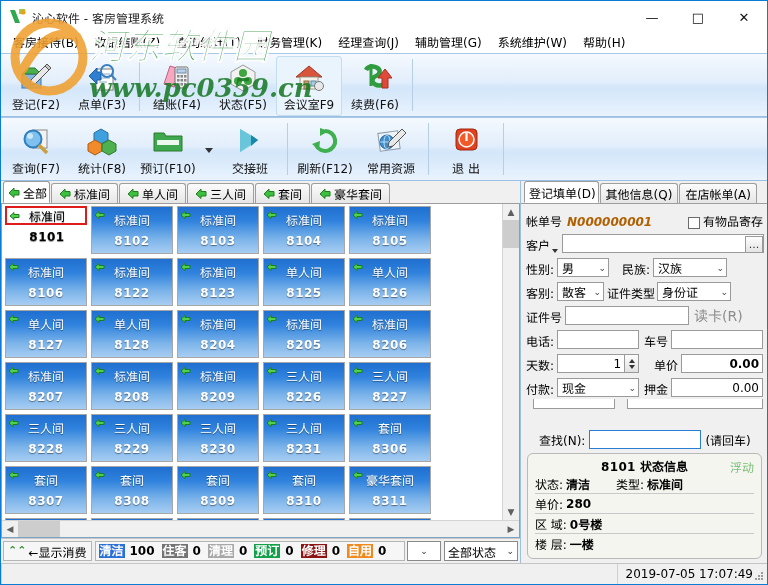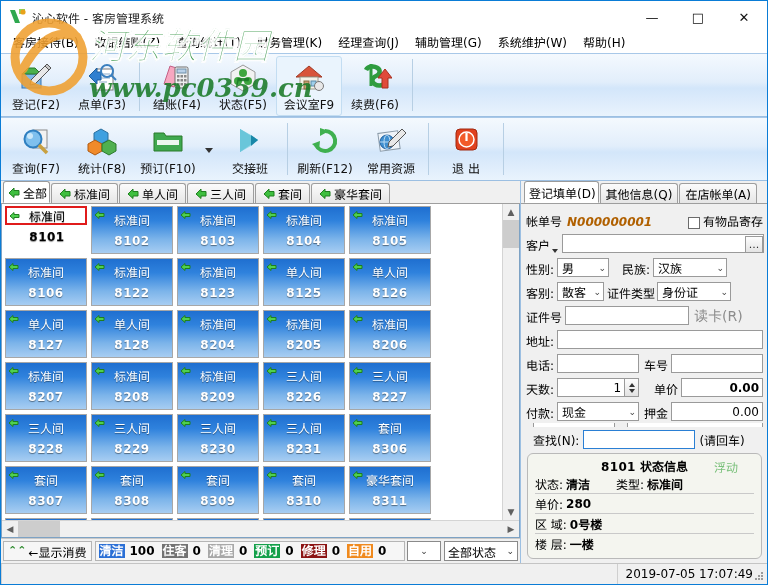--- a/index.html
+++ b/index.html
@@ -224,37 +224,37 @@
   .spin i{width:0;height:0;display:block;}
   .spin .up{border-left:3px solid transparent;border-right:3px solid transparent;border-bottom:4px solid #333;margin-bottom:2px;}
   .spin .dwn{border-left:3px solid transparent;border-right:3px solid transparent;border-top:4px solid #333;}
   .readcard{font-size:14px;color:#8c8c8c;margin-left:5px;white-space:nowrap;}
   .num{justify-content:flex-end;font-weight:bold;}
   .numl{justify-content:flex-end;}
   .clip-row{height:10px;overflow:hidden;}
 
   
   .findrow{
-    display:flex;align-items:center;height:22px;margin:2px 0 3px 0;padding-left:12px;
+    display:flex;align-items:center;height:22px;margin:2px 0 3px 0;padding-left:18px;
   }
   .find-input{
     height:19px;box-sizing:border-box;border:1px solid #2a7fd4;background:#ffffff;
     flex:0 0 112px;margin:0 4px;
   }
   .hint{font-size:12px;color:#000;white-space:nowrap;}
 
   
   .infobox{
     margin:0 5px 4px 6px;border:1px solid #b9b9b9;border-radius:6px;
     background:#f4f5ef;padding:3px 7px 5px 7px;
   }
   .info-head{display:flex;align-items:center;justify-content:center;position:relative;height:17px;}
   .info-title{font-size:12px;font-weight:bold;color:#000;}
   .info-title .rn{letter-spacing:.3px;}
-  .float-lnk{position:absolute;right:16px;top:1px;font-size:12px;color:#79c07a;}
+  .float-lnk{position:absolute;right:0;top:1px;font-size:12px;color:#79c07a;}
   .inforow{
     display:flex;align-items:center;height:19px;border-bottom:1px solid #c9c9c9;
     font-size:12px;color:#000;
   }
   .inforow:last-child{border-bottom:none;}
   .ilab{font-weight:normal;}
   .ival{font-weight:bold;margin-left:3px;}
   .sp2{display:inline-block;width:26px;}
 
   
@@ -870,24 +870,20 @@
             <span class="dn">⌄</span>
           </span>
         </div>
 
         <div class="frow">
           <span class="flab">证件号</span>
           <span class="fld" style="width:124px;margin-left:3px;"></span>
           <span class="readcard">读卡(R)</span>
         </div>
 
-        <div class="frow">
-          <span class="flab">地址:</span>
-          <span class="fld" style="flex:1 1 auto;margin-left:3px;"></span>
-        </div>
 
         <div class="frow">
           <span class="flab">电话:</span>
           <span class="fld" style="width:82px;margin-left:3px;"></span>
           <span class="flab" style="margin-left:5px;">车号</span>
           <span class="fld" style="flex:1 1 auto;margin-left:3px;"></span>
         </div>
 
         <div class="frow">
           <span class="flab">天数:</span>

